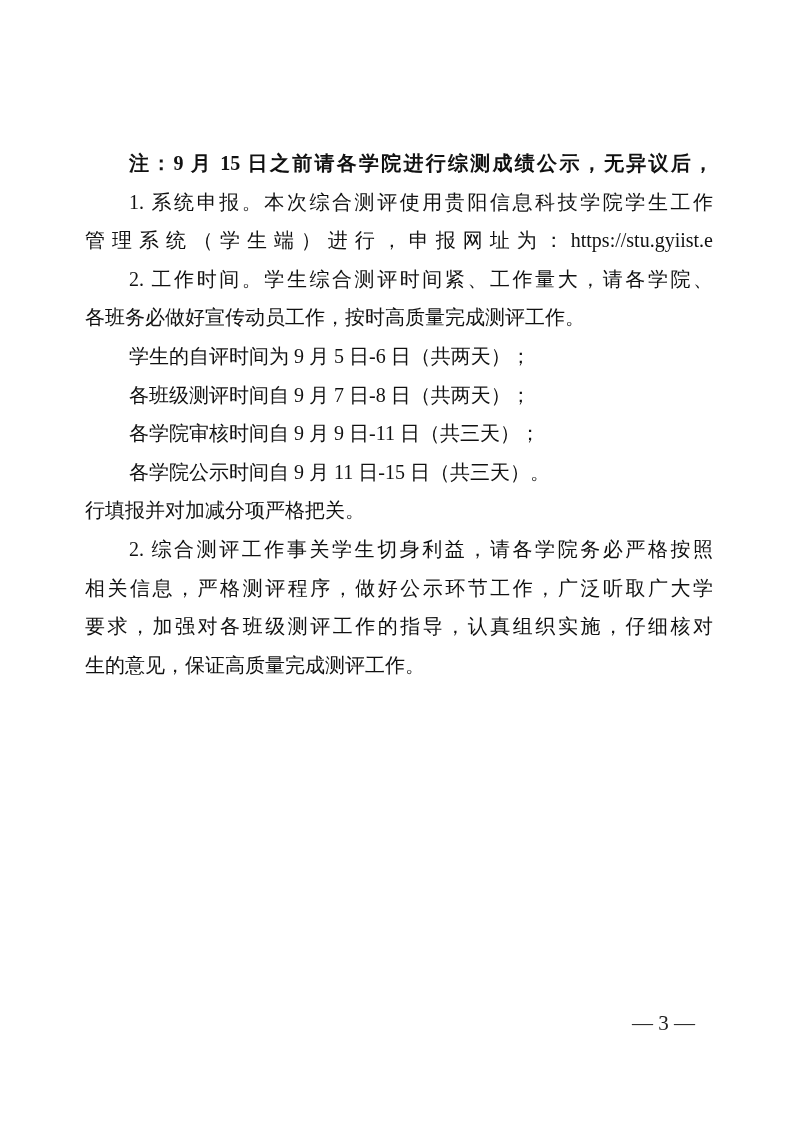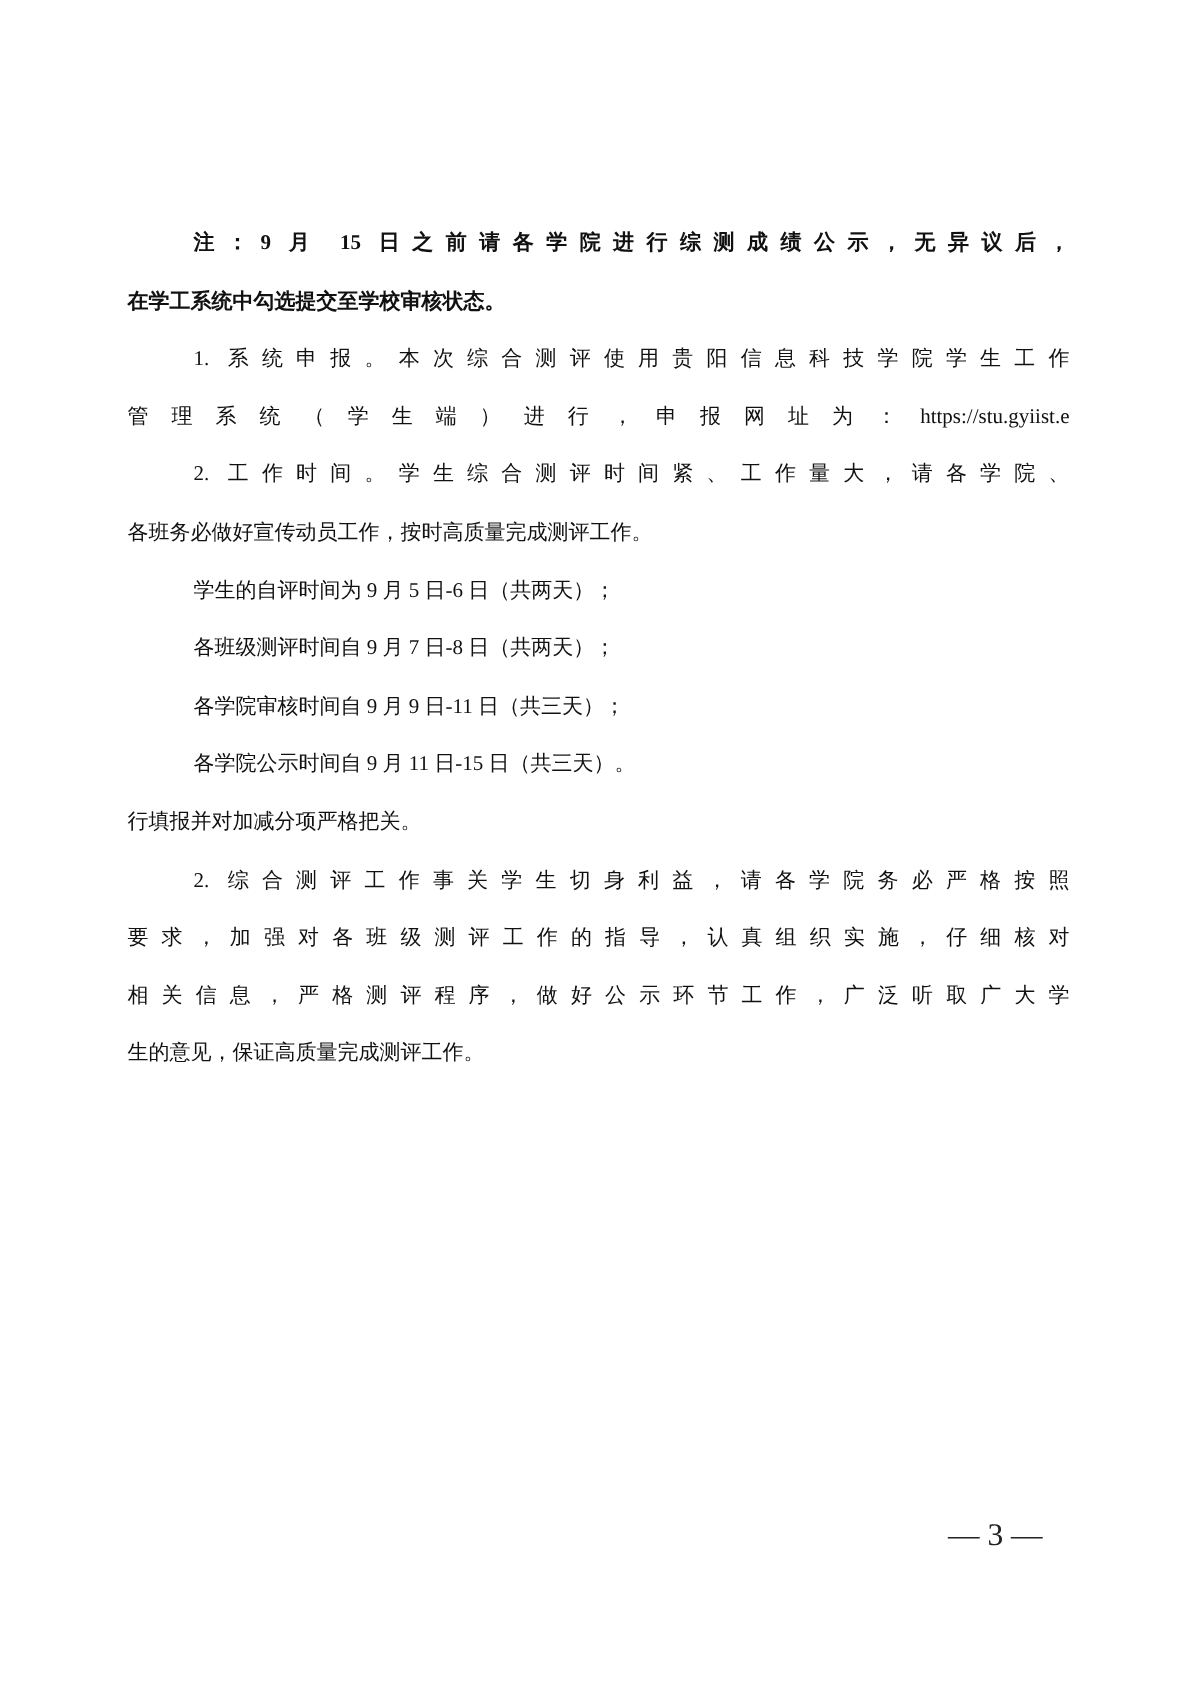--- a/index.html
+++ b/index.html
@@ -18,21 +18,21 @@
   }
   .doc-body {
     position: absolute;
     left: 85px;
     top: 144px;
     width: 628px;
   }
   .line {
     width: 100%;
     box-sizing: border-box;
-    font-size: 14px;
+    font-size: 20px;
     line-height: 38.6px;
     height: 38.6px;
     text-align: left;
     white-space: pre-wrap;
   }
   .line.indent {
     padding-left: 44px;
   }
   .line.fill {
     text-align: justify;
@@ -51,37 +51,36 @@
     white-space: pre;
   }
 </style>
 </head>
 <body>
 
 <div class="page">
   <div class="doc-body">
 
     <div class="line indent fill bold"><span>注：9 月 15 日之前请各学院进行综测成绩公示，无异议后，</span></div>
-    <div class="line bold"><span>在学工系统中勾选提交至学校审核状态。</span></div>
 
     <div class="line indent fill"><span>1. 系统申报。本次综合测评使用贵阳信息科技学院学生工作</span></div>
     <div class="line fill"><span>管理系统（学生端）进行，申报网址为：https://stu.gyiist.e</span></div>
 
     <div class="line indent fill"><span>2. 工作时间。学生综合测评时间紧、工作量大，请各学院、</span></div>
     <div class="line"><span>各班务必做好宣传动员工作，按时高质量完成测评工作。</span></div>
 
     <div class="line indent"><span>学生的自评时间为 9 月 5 日-6 日（共两天）；</span></div>
     <div class="line indent"><span>各班级测评时间自 9 月 7 日-8 日（共两天）；</span></div>
     <div class="line indent"><span>各学院审核时间自 9 月 9 日-11 日（共三天）；</span></div>
     <div class="line indent"><span>各学院公示时间自 9 月 11 日-15 日（共三天）。</span></div>
 
 
     <div class="line"><span>行填报并对加减分项严格把关。</span></div>
 
     <div class="line indent fill"><span>2. 综合测评工作事关学生切身利益，请各学院务必严格按照</span></div>
+    <div class="line fill"><span>相关信息，严格测评程序，做好公示环节工作，广泛听取广大学</span></div>
     <div class="line fill"><span>要求，加强对各班级测评工作的指导，认真组织实施，仔细核对</span></div>
-    <div class="line fill"><span>相关信息，严格测评程序，做好公示环节工作，广泛听取广大学</span></div>
     <div class="line"><span>生的意见，保证高质量完成测评工作。</span></div>
 
   </div>
 
   <div class="page-number">— 3 —</div>
 </div>
 
 </body></html>

